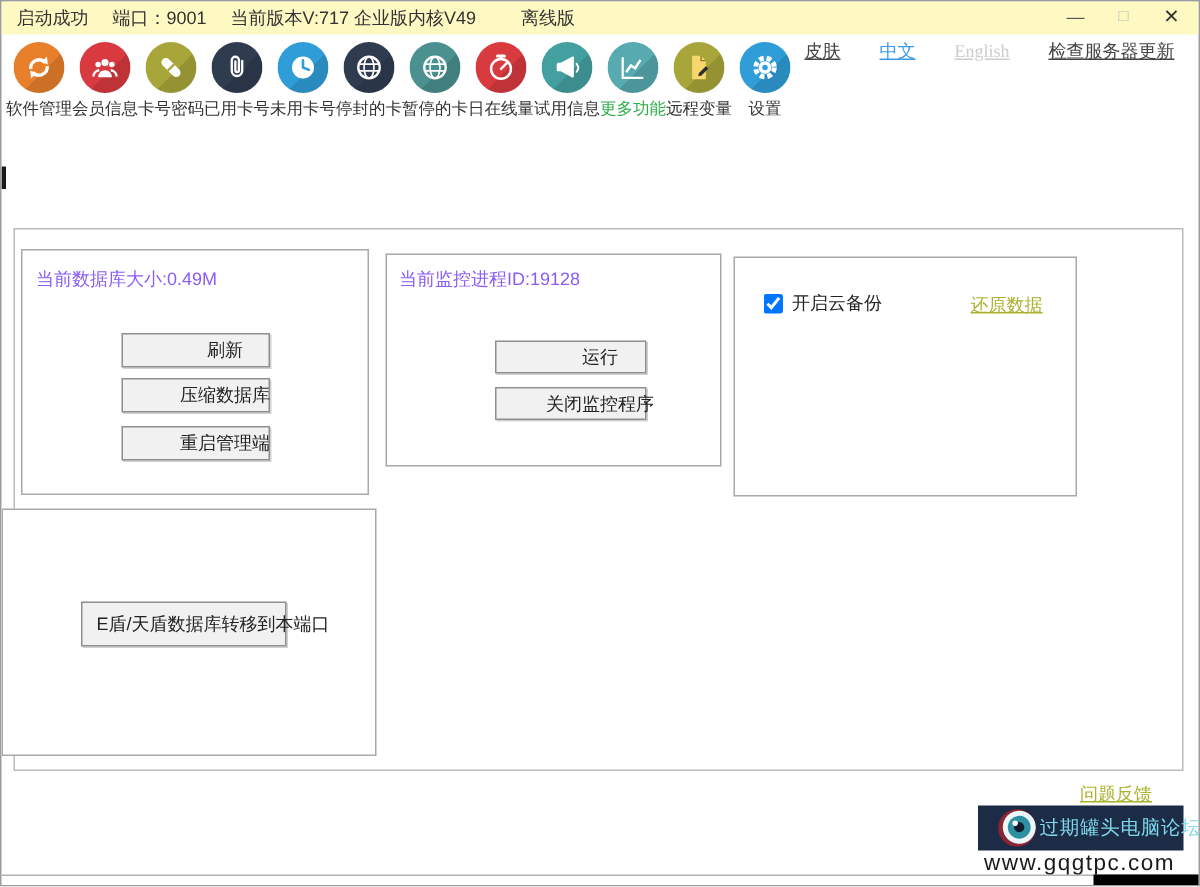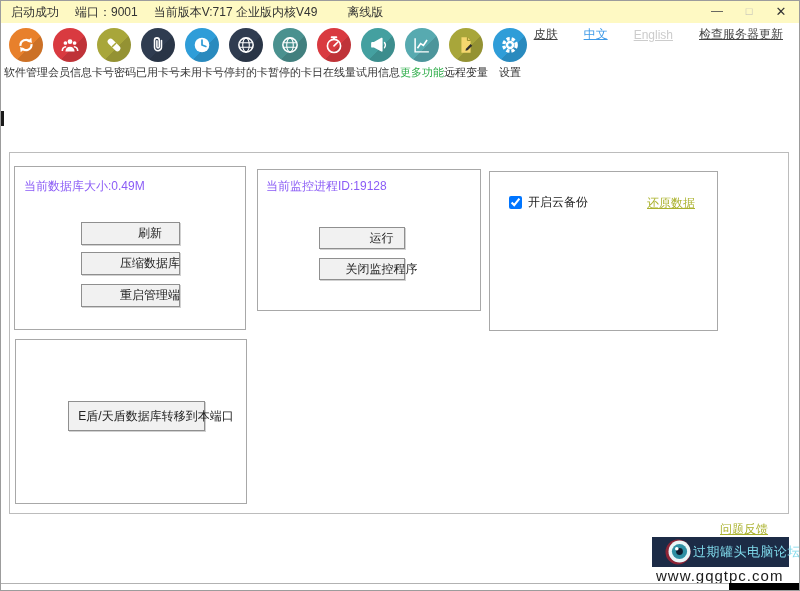--- a/index.html
+++ b/index.html
@@ -24,45 +24,45 @@
   .toolbar { position:absolute; top:27px; left:3px; display:flex; }
   .tb-item { width:44px; display:flex; flex-direction:column; align-items:center; cursor:pointer; }
   .tb-icon { width:34px; height:34px; border-radius:50%;
              display:flex; align-items:center; justify-content:center;
              background-image:linear-gradient(135deg, rgba(255,255,255,0) 58%, rgba(0,0,0,0.12) 58%); }
   .tb-icon svg { width:22px; height:22px; display:block; }
   .tb-label { margin-top:3px; font-size:11px; color:#333; white-space:nowrap; }
 
   
   .lang-links { position:absolute; top:25px; right:16px; display:flex; gap:26px;
-                font-size:12px; align-items:center; }
+                font-size:12px; align-items:center;font-family:Liberation Serif, serif; }
   .lang-links a { text-decoration:underline; color:#444; cursor:pointer; white-space:nowrap; }
   .lang-links a.active { color:#3e9ae8; }
   .lang-links a.disabled { color:#cccccc; }
 
   .left-tick { position:absolute; left:0; top:110px; width:3px; height:15px; background:#1a1a1a; }
 
   
   .outer-box { position:absolute; left:8px; top:151px; width:780px; height:362px;
                border:1px solid #bcbcbc; background:#fff; }
   .panel { position:absolute; background:#fff; border:1px solid #a8a8a8; }
   .panel-db       { left:13px;  top:165px; width:232px; height:164px; }
   .panel-monitor  { left:256px; top:168px; width:224px; height:142px; }
   .panel-cloud    { left:488px; top:170px; width:229px; height:160px; }
-  .panel-transfer { left:14px;  top:338px; width:232px; height:165px; }
+  .panel-transfer { left:0;  top:338px; width:250px; height:165px; }
   .panel-info { position:absolute; left:9px; top:11px; font-size:12px; color:#8b5cf6; white-space:nowrap; }
   .panel-monitor .panel-info { top:8px; left:8px; }
 
   .btn { position:absolute; background:#f1f1f1; border:1px solid #8f8f8f;
          font-family:inherit; font-size:12px; color:#222; cursor:pointer;
          display:flex; align-items:center; justify-content:center;
          box-shadow:1px 1px 0 rgba(0,0,0,0.18); white-space:nowrap;padding-left:39px; }
   .panel-db .btn       { left:66px; width:99px;  height:23px; }
   .btn-refresh  { top:55px; }  .btn-compress { top:85px; }  .btn-restart { top:117px; }
-  .panel-monitor .btn  { left:61px; width:86px; height:22px; }
+  .panel-monitor .btn  { left:72px; width:101px; height:22px; }
   .btn-run { top:57px; }  .btn-closemon { top:88px; }
   .btn-transfer { left:52px; top:61px; width:137px; height:30px; }
 
   .cloud-row { position:absolute; left:19px; top:22px; display:flex; align-items:center; }
   .cloud-row input { width:13px; height:13px; margin-right:6px; cursor:pointer; }
   .cloud-row label { font-size:12px; color:#222; cursor:pointer; }
   .link-yellow { color:#abb22e; text-decoration:underline; cursor:pointer; font-size:12px; white-space:nowrap; }
   .restore-link { position:absolute; left:157px; top:23px; }
 
   

